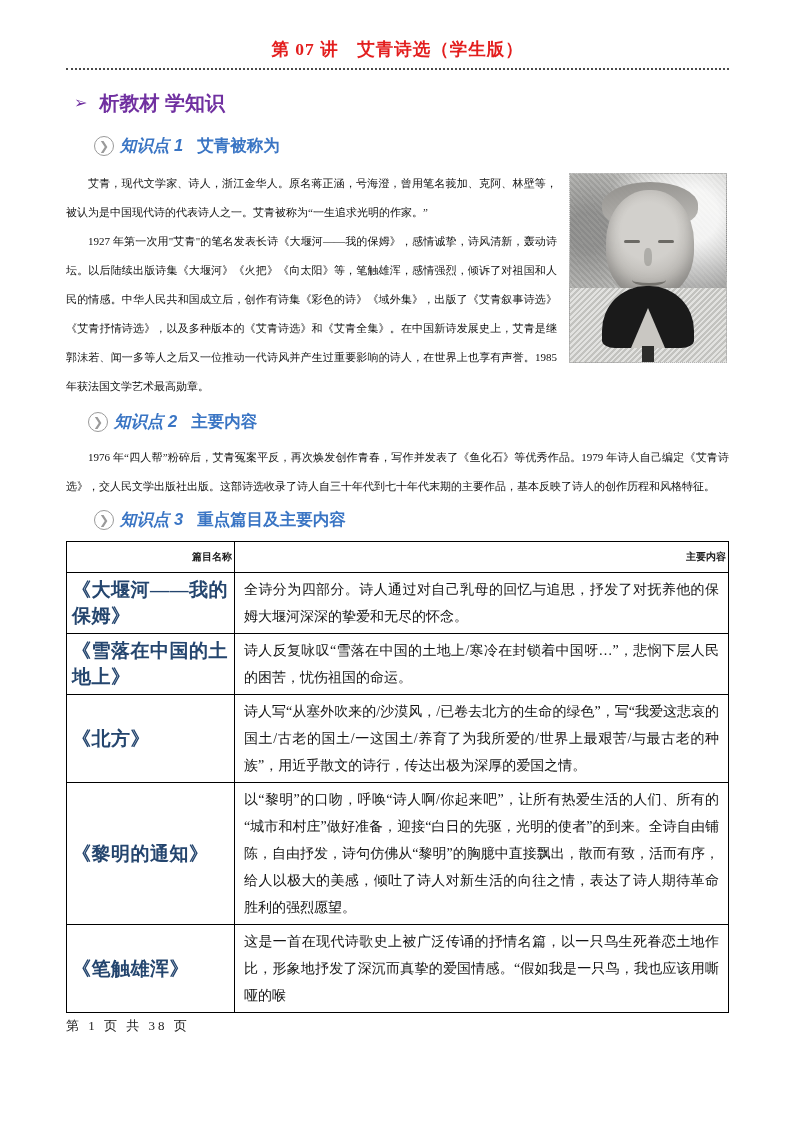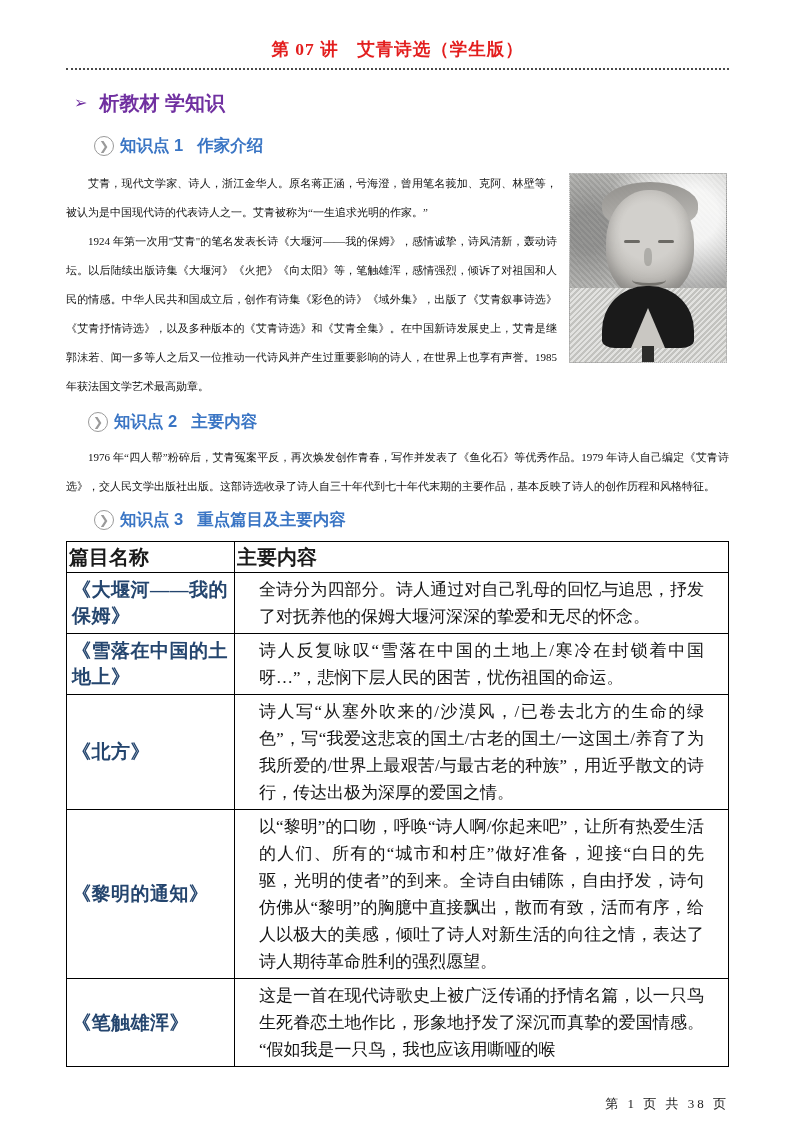--- a/index.html
+++ b/index.html
@@ -63,21 +63,21 @@
     border: 1.6px solid #9a9a9a;
     border-radius: 50%;
     color: #9a9a9a;
     font-size: 12px; font-weight: bold;
     display: inline-flex; align-items: center; justify-content: center;
     margin-right: 6px;
     flex: 0 0 auto;
     line-height: 1;
     font-family: "DejaVu Sans", sans-serif;
   }
-  .kp-label { margin-right: 14px; }
+  .kp-label { margin-right: 14px; font-style: italic; }
 
   
   .para {
     font-size: 11px;
     line-height: 29px;
     text-align: justify;
     text-indent: 2em;
     color: #111;
   }
   .body-block::after { content: ""; display: block; clear: both; }
@@ -144,48 +144,48 @@
   
   table.content-table {
     width: 100%;
     border-collapse: collapse;
     margin-top: 6px;
   }
   .content-table th, .content-table td {
     border: 1.5px solid #000;
   }
   .content-table th {
-    font-size: 20px;
-    font-weight: bold;
-    text-align: left;
+    font-size: 10px;
+    font-weight: bold;
+    text-align: right;
     padding: 4px 2px;
     line-height: 22px;
   }
   .content-table .col-title { width: 168px; }
   .content-table td.cell-title {
     color: #24456e;
     font-weight: bold;
     font-size: 19px;
     padding: 2px 2px 2px 5px;
     vertical-align: middle;
     letter-spacing: 0.5px;
   }
   .content-table td.cell-content {
-    font-size: 17px;
+    font-size: 14px;
     line-height: 27px;
-    padding: 3px 24px;
+    padding: 3px 9px;
     text-align: justify;
     vertical-align: middle;
     color: #141414;
   }
 
   
   .page-footer {
-    text-align: right;
-    margin-top: 28px;
+    text-align: left;
+    margin-top: 4px;
     font-size: 13px;
     color: #222;
     letter-spacing: 3px;
   }
 </style>
 </head>
 <body>
 
 <div class="page">
 
@@ -193,38 +193,38 @@
   <div class="dotted-divider"></div>
 
   <div class="section-heading">
     <span class="arrow">➢</span>
     <span>析教材 学知识</span>
   </div>
 
   <div class="kp-heading kp1">
     <span class="kp-icon">❯</span>
     <span class="kp-label">知识点 1</span>
-    <span class="kp-title">作家介绍</span>
+    <span class="kp-title">艾青被称为</span>
   </div>
 
   <div class="body-block">
     <div class="photo">
       <span class="ph-hair"></span>
       <span class="ph-head"></span>
       <span class="ph-eye left"></span>
       <span class="ph-eye right"></span>
       <span class="ph-nose"></span>
       <span class="ph-mouth"></span>
       <span class="ph-shoulders"></span>
       <span class="ph-collar"></span>
       <span class="ph-vneck"></span>
       <span class="ph-placket"></span>
     </div>
     <p class="para">艾青，现代文学家、诗人，浙江金华人。原名蒋正涵，号海澄，曾用笔名莪加、克阿、林壁等，被认为是中国现代诗的代表诗人之一。艾青被称为“一生追求光明的作家。”</p>
-    <p class="para">1924 年第一次用"艾青"的笔名发表长诗《大堰河——我的保姆》，感情诚挚，诗风清新，轰动诗坛。以后陆续出版诗集《大堰河》《火把》《向太阳》等，笔触雄浑，感情强烈，倾诉了对祖国和人民的情感。中华人民共和国成立后，创作有诗集《彩色的诗》《域外集》，出版了《艾青叙事诗选》《艾青抒情诗选》，以及多种版本的《艾青诗选》和《艾青全集》。在中国新诗发展史上，艾青是继郭沫若、闻一多等人之后又一位推动一代诗风并产生过重要影响的诗人，在世界上也享有声誉。1985 年获法国文学艺术最高勋章。</p>
+    <p class="para">1927 年第一次用"艾青"的笔名发表长诗《大堰河——我的保姆》，感情诚挚，诗风清新，轰动诗坛。以后陆续出版诗集《大堰河》《火把》《向太阳》等，笔触雄浑，感情强烈，倾诉了对祖国和人民的情感。中华人民共和国成立后，创作有诗集《彩色的诗》《域外集》，出版了《艾青叙事诗选》《艾青抒情诗选》，以及多种版本的《艾青诗选》和《艾青全集》。在中国新诗发展史上，艾青是继郭沫若、闻一多等人之后又一位推动一代诗风并产生过重要影响的诗人，在世界上也享有声誉。1985 年获法国文学艺术最高勋章。</p>
   </div>
 
   <div class="kp-heading kp2">
     <span class="kp-icon">❯</span>
     <span class="kp-label">知识点 2</span>
     <span class="kp-title">主要内容</span>
   </div>
 
   <p class="para">1976 年“四人帮”粉碎后，艾青冤案平反，再次焕发创作青春，写作并发表了《鱼化石》等优秀作品。1979 年诗人自己编定《艾青诗选》，交人民文学出版社出版。这部诗选收录了诗人自三十年代到七十年代末期的主要作品，基本反映了诗人的创作历程和风格特征。</p>
 

